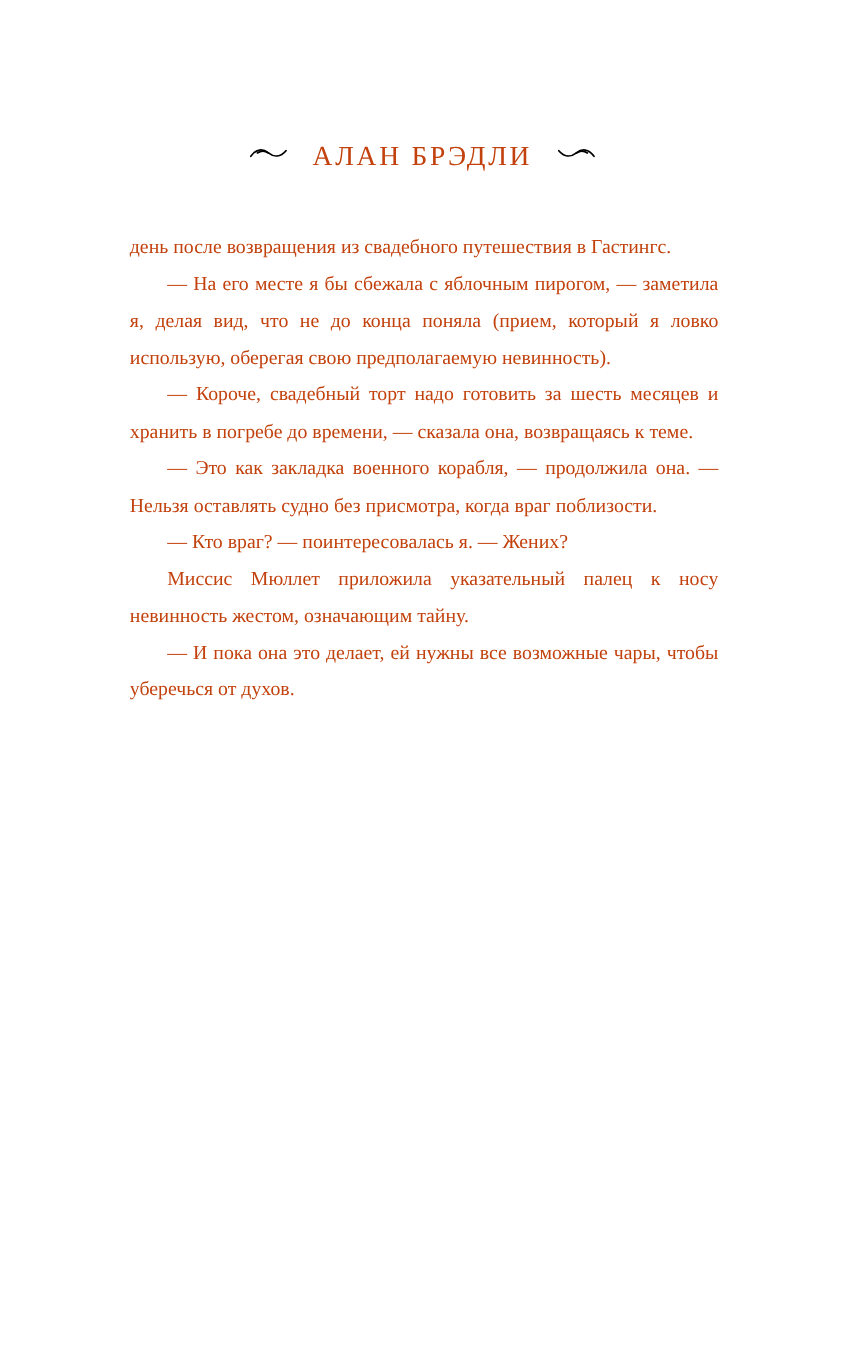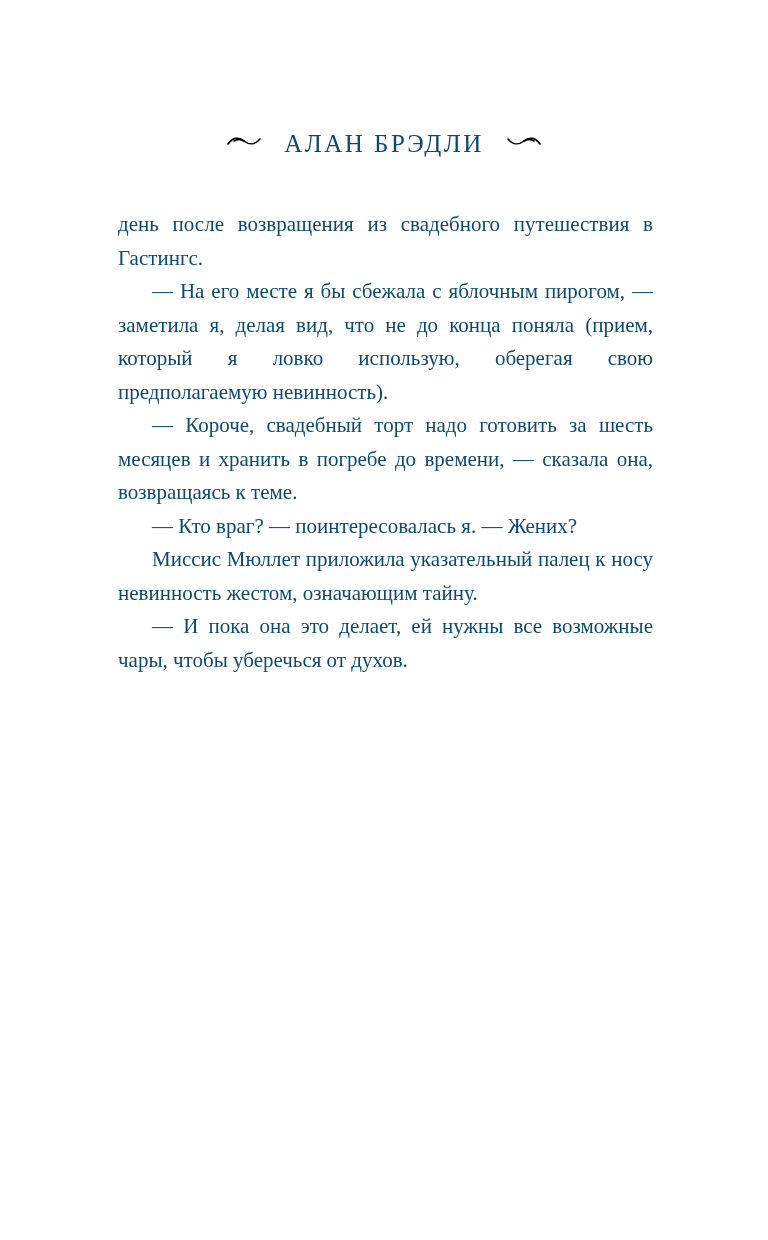--- a/index.html
+++ b/index.html
@@ -7,21 +7,21 @@
     padding: 0;
     background: #ffffff;
   }
   .page {
     position: relative;
     width: 768px;
     height: 1000px;
     background: #ffffff;
     overflow: hidden;
     font-family: "Liberation Serif", "DejaVu Serif", serif;
-    color: #0c4a6e;
+    color: #c2410c;
   }
   .running-head {
     position: absolute;
     top: 128px;
     left: 0;
     width: 768px;
     text-align: center;
     font-size: 25px;
     letter-spacing: 2.5px;
     font-variant: small-caps;
@@ -40,21 +40,21 @@
   }
   .running-head .head-title {
     display: inline-block;
     vertical-align: middle;
   }
   .body-text {
     position: absolute;
     top: 208px;
     left: 118px;
     width: 535px;
-    font-size: 21px;
+    font-size: 18px;
     line-height: 33.5px;
     text-align: justify;
     text-justify: inter-word;
   }
   .body-text p {
     margin: 0;
     text-indent: 0;
   }
   .body-text p.indent {
     text-indent: 34px;
@@ -87,20 +87,21 @@
         <path d="M1 8 C 6 1, 12 1, 17 5 C 22 9, 28 9, 33 3" stroke="#000" stroke-width="1.6" fill="none" stroke-linecap="round"></path>
         <path d="M17 5 C 14 3, 10 3, 7 5" stroke="#000" stroke-width="1.6" fill="none" stroke-linecap="round"></path>
       </svg>
     </span>
   </div>
 
   <div class="body-text">
     <p>день после возвращения из свадебного путешествия в Гастингс.</p>
     <p class="indent">— На его месте я бы сбежала с яблочным пирогом, — заметила я, делая вид, что не до конца поняла (прием, который я ловко использую, оберегая свою предполагаемую невинность).</p>
     <p class="indent">— Короче, свадебный торт надо готовить за шесть месяцев и хранить в погребе до времени, — сказала она, возвращаясь к теме.</p>
+    <p class="indent">— Это как закладка военного корабля, — продолжила она. — Нельзя оставлять судно без присмотра, когда враг поблизости.</p>
     <p class="indent">— Кто враг? — поинтересовалась я. — Жених?</p>
     <p class="indent">Миссис Мюллет приложила указательный палец к носу невинность жестом, означающим тайну.</p>
     <p class="indent">— И пока она это делает, ей нужны все возможные чары, чтобы уберечься от духов.</p>
   </div>
 
   <div class="folio">8</div>
 
 </div>
 
 </body></html>

